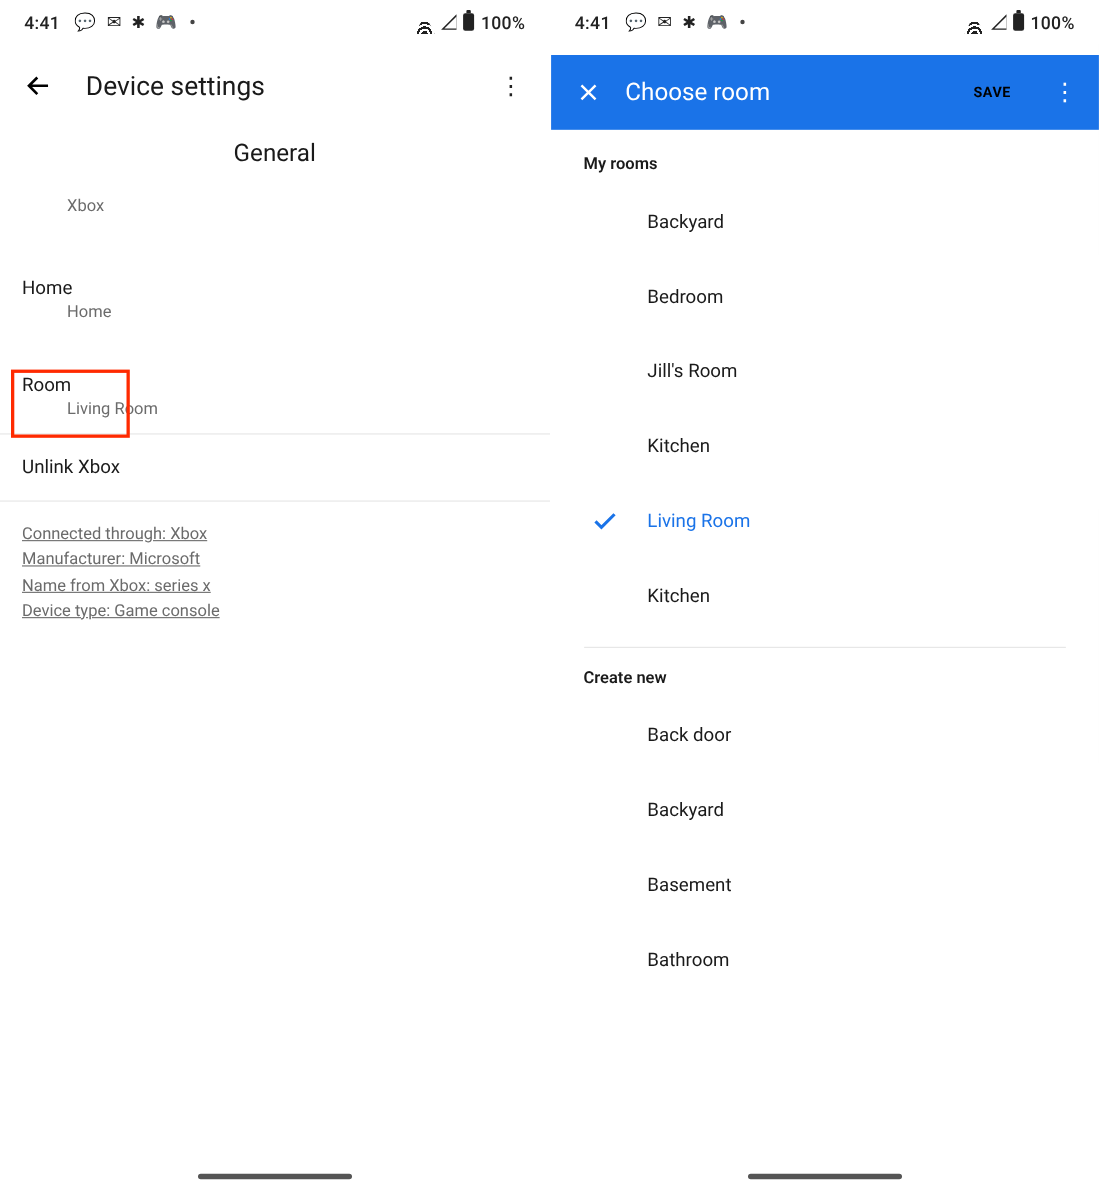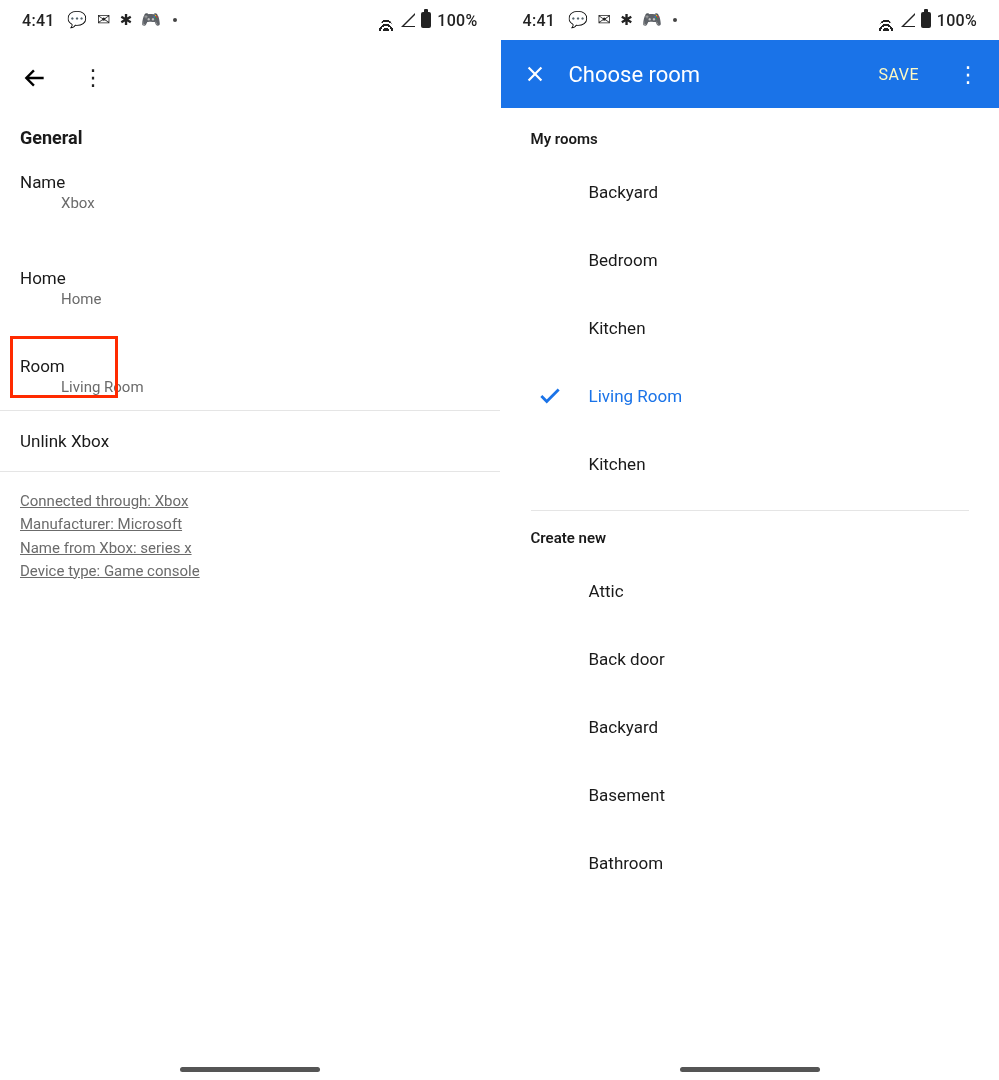--- a/index.html
+++ b/index.html
@@ -26,39 +26,39 @@
     clip-path: polygon(0 100%, 50% 0, 100% 100%);
   }
 
   
   .appbar-l { height: 75px; display: flex; align-items: center; padding: 0 20px; gap: 28px; }
   .back-ic { width: 30px; height: 30px; display:flex; align-items:center; justify-content:center; cursor:pointer;}
   .back-ic svg{width:26px;height:26px;}
   .title-l { font-size: 24px; font-weight: 400; color: #1a1a1a; flex:1;}
   .more-ic { width: 30px; text-align:center; font-size: 22px; color:#222; cursor:pointer;}
 
-  .sec-h { font-size: 18px; font-weight: 700; color: #1a1a1a; padding: 12px 20px 10px; }
+  .sec-h { font-size: 22px; font-weight: 400; color: #1a1a1a; padding: 12px 20px 10px; text-align: center; }
   .row { padding: 14px 20px; cursor:pointer;}
   .row .lbl { font-size: 17px; color: #1a1a1a; }
   .row .sub { font-size: 15px; color: #6b6b6b; margin-top: 2px; margin-left: 41px; }
   .row-single { padding: 20px 20px; font-size: 17px; color: #1a1a1a; cursor:pointer;}
   .div { height: 1px; background: #e5e5e5; }
   .footer-info { padding: 18px 20px; font-size: 15px; color: #6b6b6b; line-height: 1.55; text-decoration: underline; }
 
   .hl { position: absolute; border: 3px solid #ff2a00; pointer-events: none; }
 
   .navbar { height: 22px; display:flex; align-items:center; justify-content:center; margin-top:auto; }
   .navhandle { width: 140px; height: 5px; background: #555; border-radius: 3px; }
 
   
-  .appbar-r { height: 68px; background: #1a73e8; display:flex; align-items:center; padding: 0 20px; gap: 20px; }
+  .appbar-r { height: 68px; background: #1a73e8; display:flex; align-items:center; padding: 0 20px; gap: 20px; margin-top:10px;}
   .close-ic { width: 28px; height:28px; display:flex; align-items:center; justify-content:center; cursor:pointer;}
   .close-ic svg{width:22px;height:22px;}
   .title-r { color:#fff; font-size: 22px; font-weight:400; flex:1; }
-  .save { color:#fef9c3; font-size: 16px; font-weight:400; letter-spacing:.5px; cursor:pointer; text-transform: uppercase;}
+  .save { color:#000000; font-size: 13px; font-weight:700; letter-spacing:.5px; cursor:pointer; text-transform: uppercase;}
   .more-r { color:#fff; font-size:22px; padding-left:18px; cursor:pointer;}
 
   .cat { font-size: 15px; font-weight: 600; color:#1a1a1a; padding: 22px 30px 10px;}
   .room { height: 68px; display:flex; align-items:center; padding-left: 88px; padding-right: 30px; font-size: 17px; color:#1a1a1a; position:relative; cursor:pointer;}
   .room.sel { color:#1a73e8; }
   .room .check { position:absolute; left: 36px; width:26px; height:26px; }
   .room .check svg { width:26px; height:26px; stroke:#1a73e8; }
   .div2 { height:1px; background:#e5e5e5; margin: 12px 30px 0; }
 
   .time { font-size: 16px; margin-right: 4px; }
@@ -87,27 +87,27 @@
         <span>100%</span>
       </div>
     </div>
 
     <div class="appbar-l">
       <div class="back-ic">
         <svg viewBox="0 0 24 24" fill="none" stroke="#000" stroke-width="2.2">
             <path d="M20 12H4M11 5l-7 7 7 7"></path>
           </svg>
       </div>
+      <div class="title-l">Device settings</div>
       <div class="more-ic">⋮</div>
     </div>
 
     <div class="sec-h">General</div>
 
     <div class="row">
-      <div class="lbl">Name</div>
       <div class="sub">Xbox</div>
     </div>
 
     <div style="height:28px"></div>
 
     <div class="row">
       <div class="lbl">Home</div>
       <div class="sub">Home</div>
     </div>
 
@@ -169,39 +169,39 @@
 
     <div class="cat">My rooms</div>
     <div id="my-rooms">
         <div class="room">
           <span>Backyard</span>
         </div>
         <div class="room">
           <span>Bedroom</span>
         </div>
         <div class="room">
+          <span>Jill's Room</span>
+        </div>
+        <div class="room">
           <span>Kitchen</span>
         </div>
         <div class="room sel">
           <span class="check"><svg viewBox="0 0 24 24" fill="none" stroke-width="2.6">
               <path d="M4 12l5 5L20 6"></path>
             </svg></span>
           <span>Living Room</span>
         </div>
         <div class="room">
           <span>Kitchen</span>
         </div>
       </div>
     <div class="div2"></div>
     <div class="cat" style="padding-top:18px">Create new</div>
     <div id="new-rooms">
         <div class="room">
-          <span>Attic</span>
-        </div>
-        <div class="room">
           <span>Back door</span>
         </div>
         <div class="room">
           <span>Backyard</span>
         </div>
         <div class="room">
           <span>Basement</span>
         </div>
         <div class="room">
           <span>Bathroom</span>

